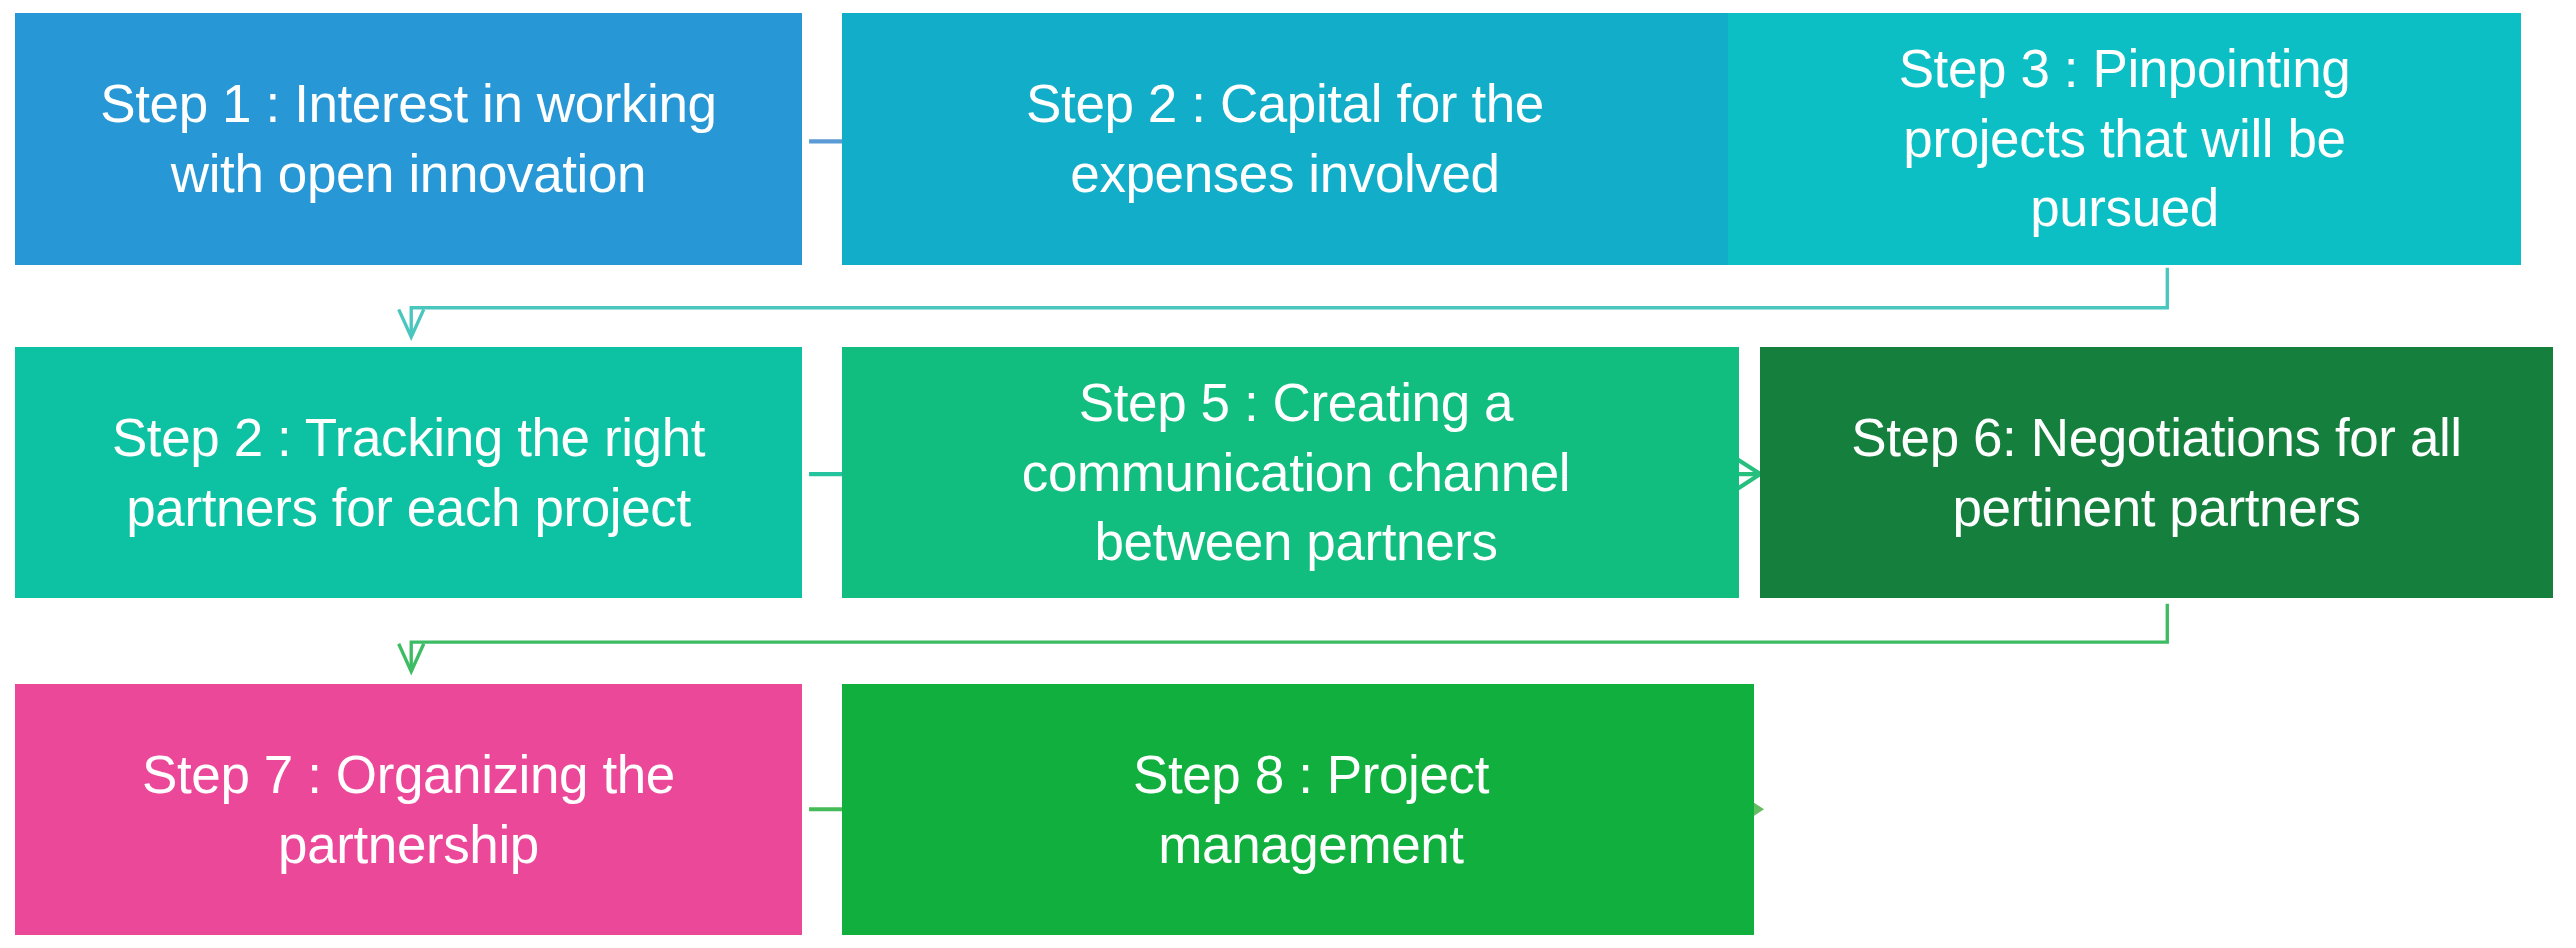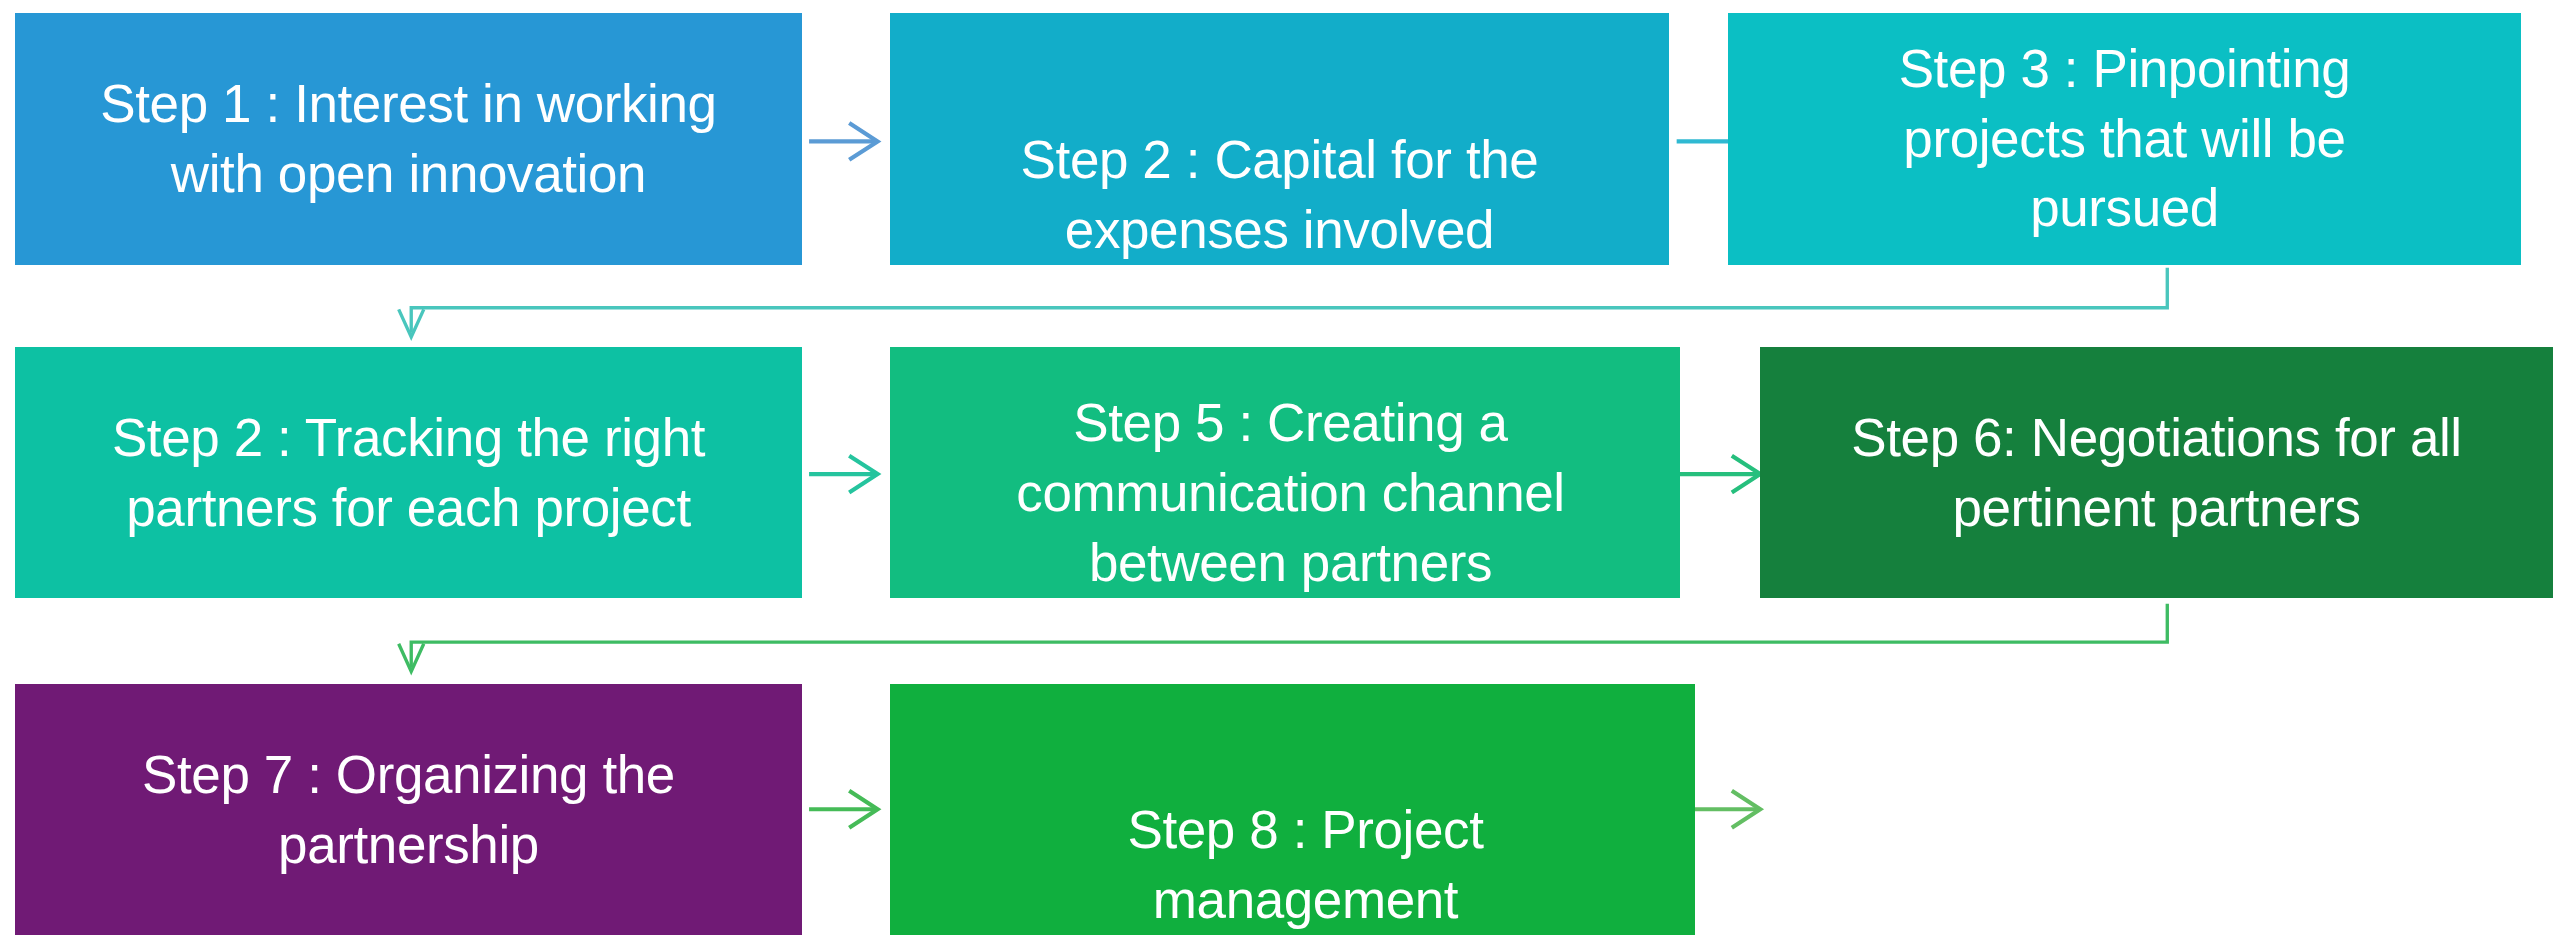--- a/index.html
+++ b/index.html
@@ -22,21 +22,21 @@
     line-height:1.32;
     letter-spacing:-0.4px;
     font-weight:400;
   }
   .box .label{
     white-space:pre-line;
     padding:0 16.7px;
   }
   
   .c1{left:15px;  width:787px;}
-  .c2{left:890px;width:779px;align-items:flex-end;}
+  .c2{left:842px;width:886px;}
   .c3{left:1728px;width:793px;text-align:center;}
   
   .r1{top:12.5px; height:252px;}
   .r2{top:347px;height:251px;}
   .r3{top:684px;height:251px;}
   svg.overlay{
     position:absolute;
     left:0;top:0;
     width:2576px;height:949px;
     pointer-events:none;
@@ -108,21 +108,21 @@
   <div class="box r2 c2" style="background: rgb(18, 189, 128); padding-left: 11px;">
     <span class="label">Step 5 : Creating a
 communication channel
 between partners</span>
   </div>
   <div class="box r2 c3" style="background: #15803d; margin-left: 32px;">
     <span class="label">Step 6: Negotiations for all
 pertinent partners</span>
   </div>
 
-  <div class="box r3 c1" style="background: #701a75;">
+  <div class="box r3 c1" style="background: #ec4899;">
     <span class="label">Step 7 : Organizing the
 partnership</span>
   </div>
   <div class="box r3 c2" style="background: rgb(16, 175, 62); padding-left: 26px;">
     <span class="label">Step 8 : Project
 management</span>
   </div>
 
 </div>
 

